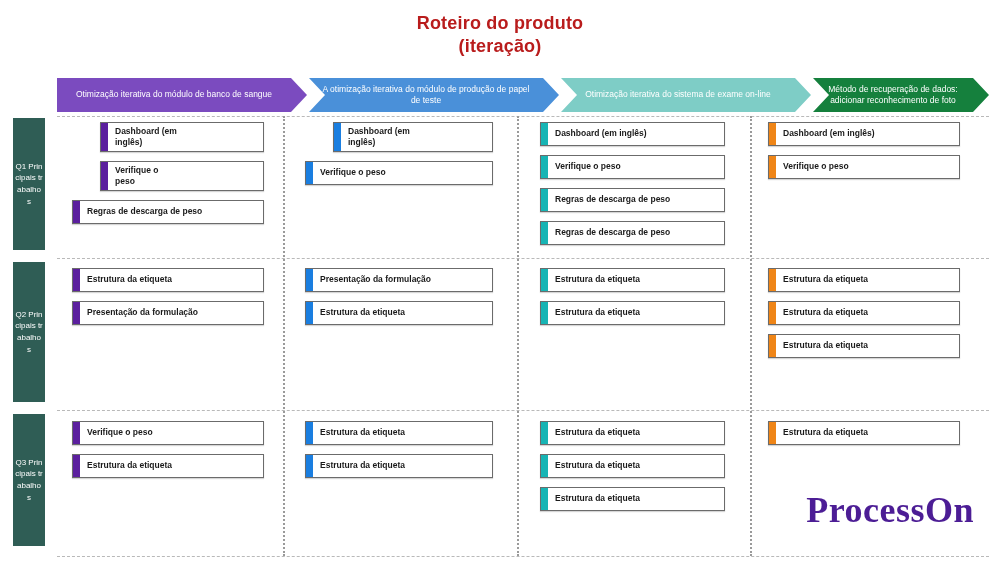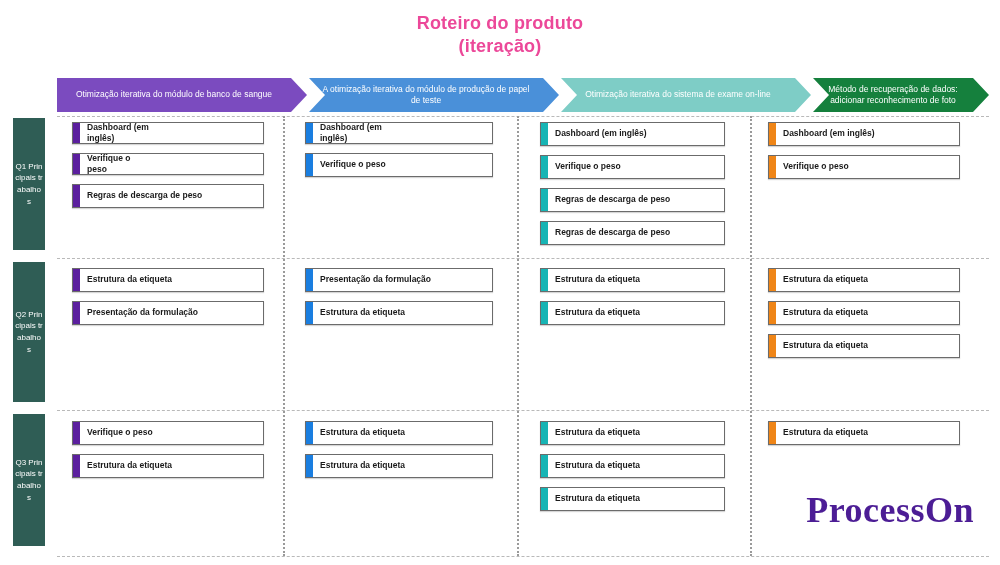--- a/index.html
+++ b/index.html
@@ -77,36 +77,36 @@
     line-height:1.35;
     margin-bottom:9px;
     box-shadow:0 1px 1px rgba(0,0,0,.16);
   }
   .card .accent{
     position:absolute;left:0;top:0;bottom:0;width:7px;
   }
   .card .txt{display:block;white-space:pre-line;}
 
   .h1line{height:24px;}
-  .h2line{height:22px;}
+  .h2line{height:30px;margin-left:28px;}
 
   
   .watermark{
     position:absolute;right:26px;bottom:34px;
     font-family:"Liberation Serif", serif;
     font-size:36px;font-weight:bold;color:#4c1d95;
     letter-spacing:.5px;
   }
 </style>
 </head>
 <body>
 
 <div id="board">
 
-  <div class="title" style="color: #ec4899; text-align: center;">
+  <div class="title" style="color: #b91c1c; text-align: center;">
     <span>Roteiro do produto</span>
     <span class="l2">(iteração)</span>
   </div>
 
   <div class="chev-strip">
     <div class="chev c1" style="background: rgb(74, 144, 217);">
       <span>A otimização iterativa do
 módulo de produção de
 papel de teste</span>
     </div>

